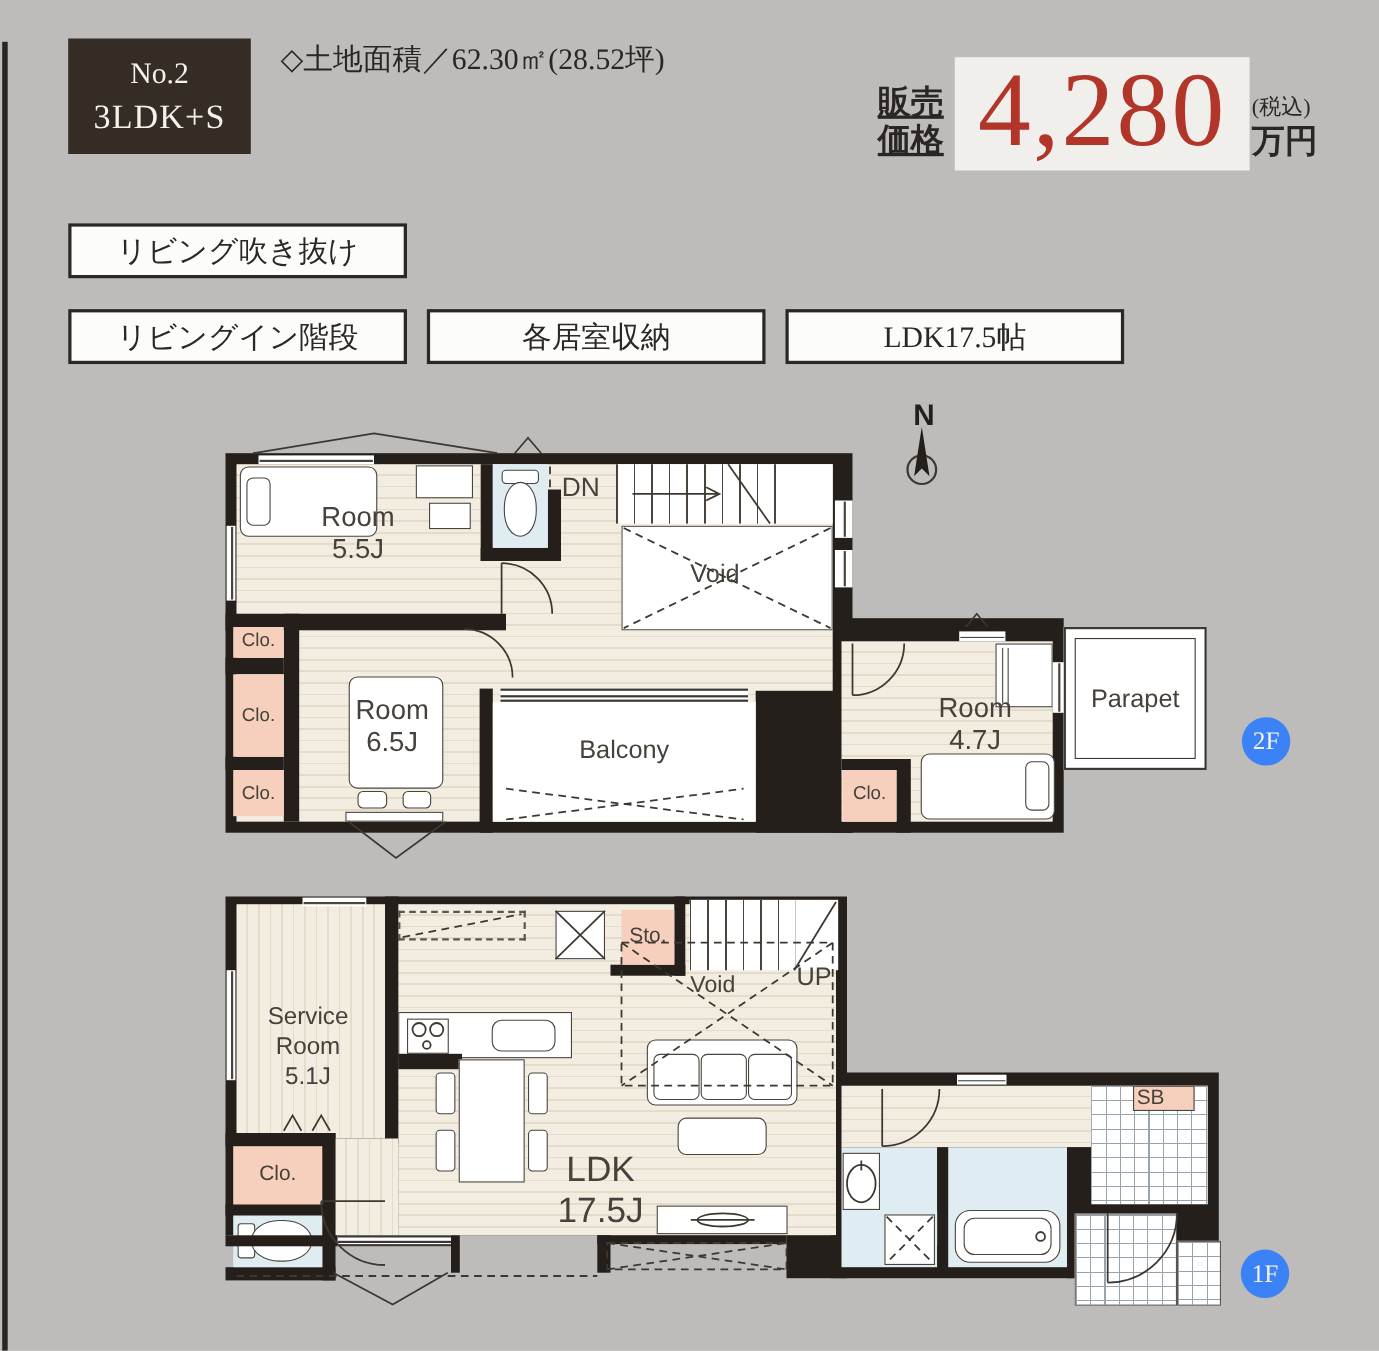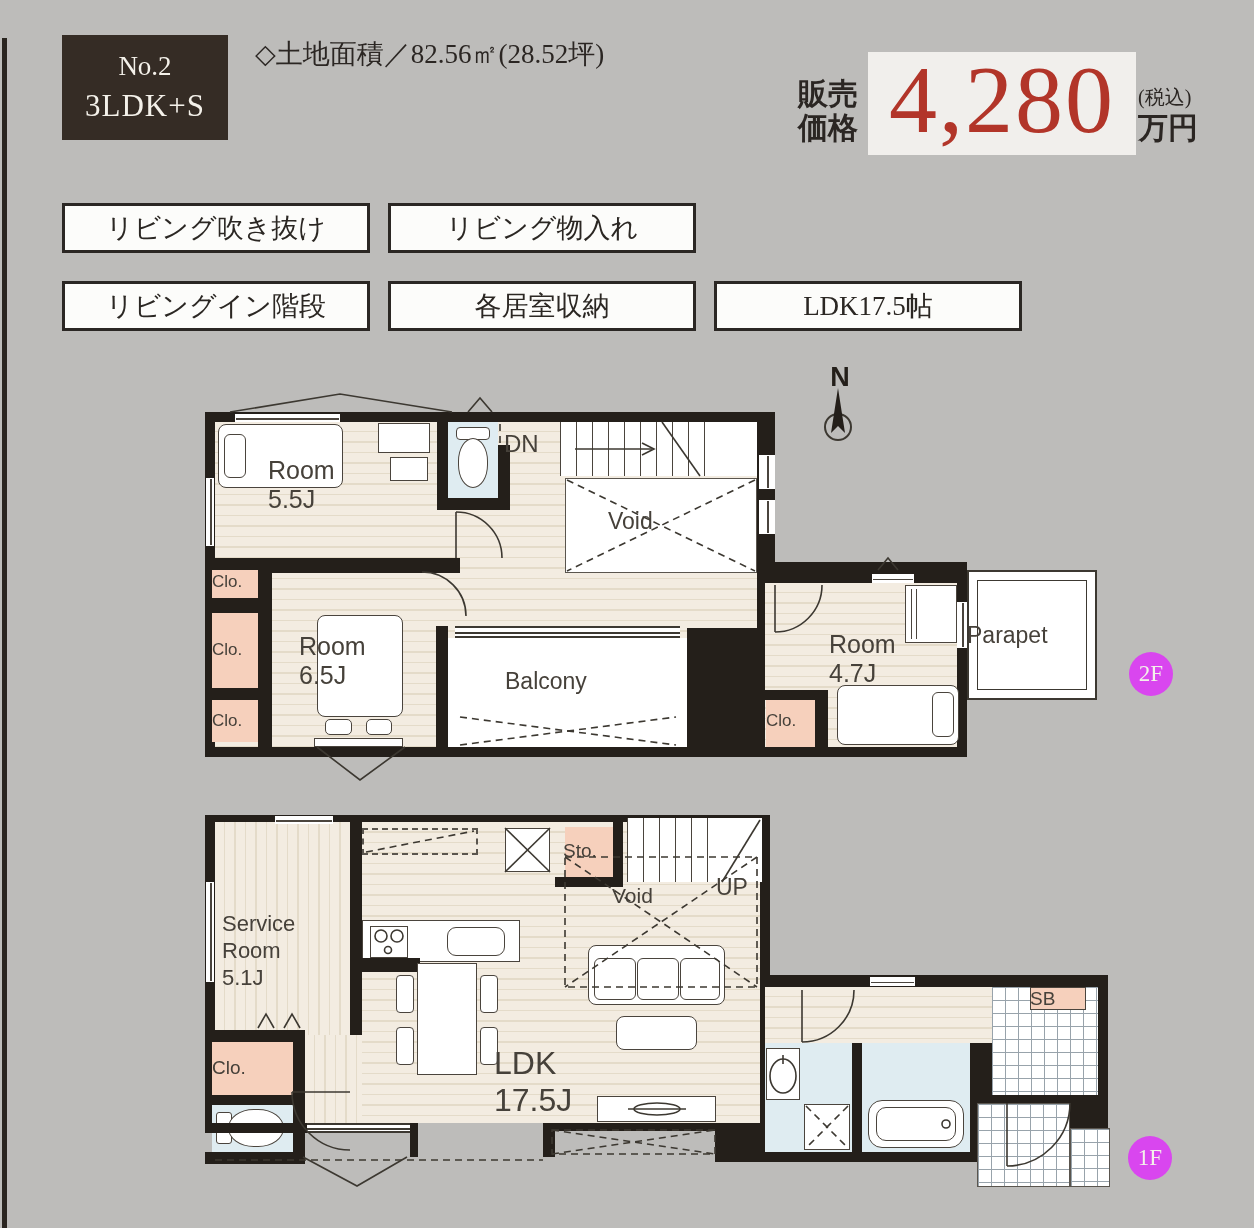--- a/index.html
+++ b/index.html
@@ -17,60 +17,59 @@
                      repeating-linear-gradient(to bottom,#98a3ab 0 1px,transparent 1px 13px);
     border:1.5px solid #5a554e;}
   .treads{background:repeating-linear-gradient(to right,#4a443d 0 1.5px,transparent 1.5px 16px);}
   .fw{background:#fff;border:1.5px solid #4a443d;}
   .rnd{border-radius:8px;}
   .win{background:#fff;}
   .winh::after{content:"";position:absolute;left:1px;right:1px;top:50%;height:1.5px;background:#4a443d;}
   .winv::after{content:"";position:absolute;top:1px;bottom:1px;left:50%;width:1.5px;background:#4a443d;}
   .balcwin{background:#fff;border-top:2px solid #3c3831;border-bottom:2px solid #3c3831;}
   .balcwin::after{content:"";position:absolute;left:0;right:0;top:50%;height:1.5px;background:#3c3831;}
-  .lbl{position:absolute;font-family:"Liberation Sans",sans-serif;color:#46413a;text-align:left;line-height:1.16;}
+  .lbl{position:absolute;font-family:"Liberation Sans",sans-serif;color:#46413a;text-align:center;line-height:1.16;}
   .serif{font-family:"Liberation Serif","DejaVu Serif",serif;}
   .feat{position:absolute;width:308px;height:50px;background:#fcfcfa;border:3px solid #2b2724;
         display:flex;align-items:center;justify-content:center;font-size:27px;color:#2b2723;
         font-family:"Liberation Serif","DejaVu Serif",serif;box-sizing:border-box;}
-  .badge-circle{position:absolute;width:44px;height:44px;border-radius:50%;background:#d946ef;
+  .badge-circle{position:absolute;width:44px;height:44px;border-radius:50%;background:#3b82f6;
         color:#f4f1ea;text-align:center;line-height:44px;font-size:23px;
         font-family:"Liberation Serif","DejaVu Serif",serif;}
   svg.overlay{position:absolute;left:0;top:0;pointer-events:none;}
 </style>
 </head>
 <body>
 
 <div id="page">
 
   <div class="abs" style="left:2px;top:38px;width:5px;height:1190px;background:#2a2520;"></div>
 
   <div class="abs" style="left:62px;top:35px;width:166px;height:105px;background:#352c25;color:#f4f1ea;
               display:flex;flex-direction:column;align-items:center;justify-content:center;gap:6px;">
     <div class="serif" style="font-size:27px;">No.2</div>
     <div class="serif" style="font-size:31px;letter-spacing:1px;">3LDK+S</div>
   </div>
 
   <div class="abs serif" style="left:255px;top:36px;font-size:27px;line-height:37px;color:#2b2623;">
-    <div>◇土地面積／82.56㎡(28.52坪)</div>
-  </div>
-
-  <div class="abs serif" style="left:798px;top:77px;font-size:30px;font-weight:bold;line-height:34px;color:#2b2623;">
+    <div>◇土地面積／62.30㎡(28.52坪)</div>
+  </div>
+
+  <div class="abs serif" style="left:798px;top:77px;font-size:30px;font-weight:bold;line-height:34px;color:#2b2623;text-decoration:underline;">
     <div>販売</div>
     <div>価格</div>
   </div>
   <div class="abs" style="left:868px;top:52px;width:268px;height:103px;background:#f1efec;overflow:hidden;">
     <div class="serif" style="position:absolute;left:0;top:-8px;width:100%;text-align:center;font-size:96px;
                 letter-spacing:2px;color:#b23529;">4,280</div>
   </div>
   <div class="abs serif" style="left:1138px;top:84px;font-size:20px;color:#2b2623;">(税込)</div>
   <div class="abs serif" style="left:1138px;top:108px;font-size:30px;font-weight:bold;color:#2b2623;">万円</div>
 
   <div class="feat" style="left:62px;top:203px;">リビング吹き抜け</div>
-  <div class="feat" style="left:388px;top:203px;">リビング物入れ</div>
   <div class="feat" style="left:62px;top:281px;">リビングイン階段</div>
   <div class="feat" style="left:388px;top:281px;">各居室収納</div>
   <div class="feat" style="left:714px;top:281px;">LDK17.5帖</div>
 
   <div class="abs wall" style="left:205px;top:412px;width:570px;height:345px;"></div>
   <div class="abs wall" style="left:755px;top:562px;width:212px;height:195px;"></div>
   <div class="abs flh" style="left:215px;top:422px;width:542px;height:325px;"></div>
   <div class="abs wall" style="left:687px;top:628px;width:88px;height:129px;"></div>
   <div class="abs wall" style="left:205px;top:558px;width:255px;height:15px;"></div>
   <div class="abs wall" style="left:258px;top:558px;width:14px;height:189px;"></div>

